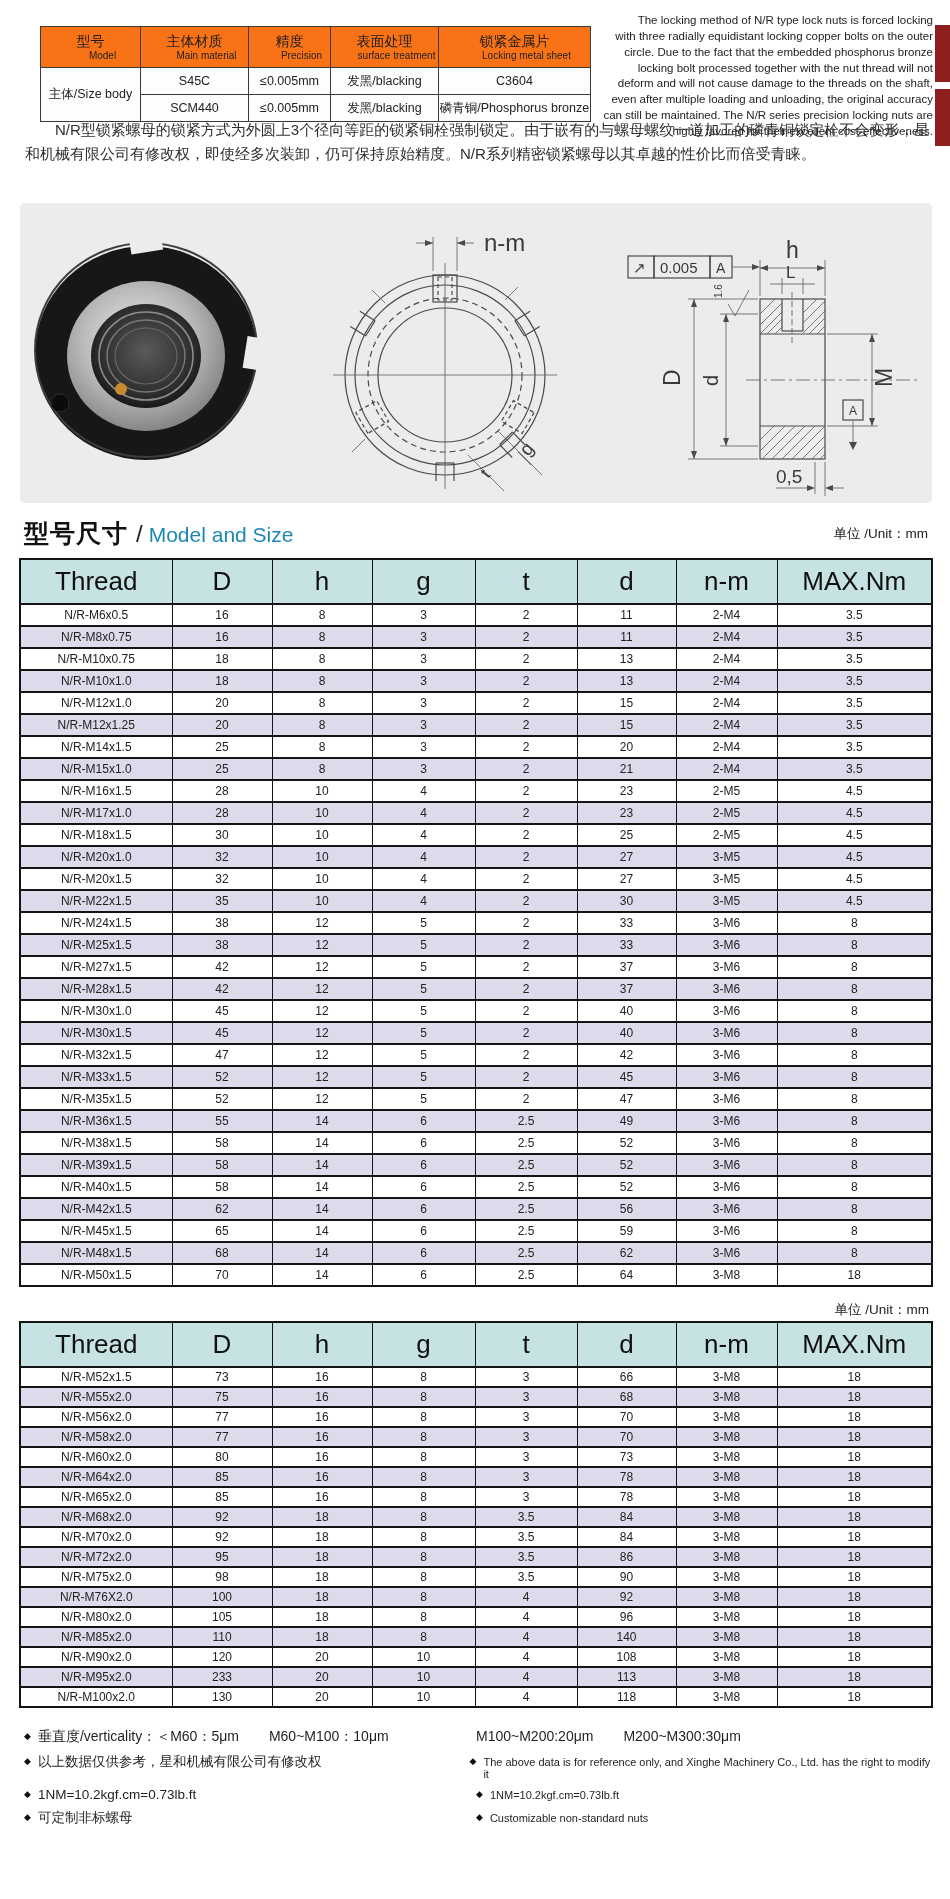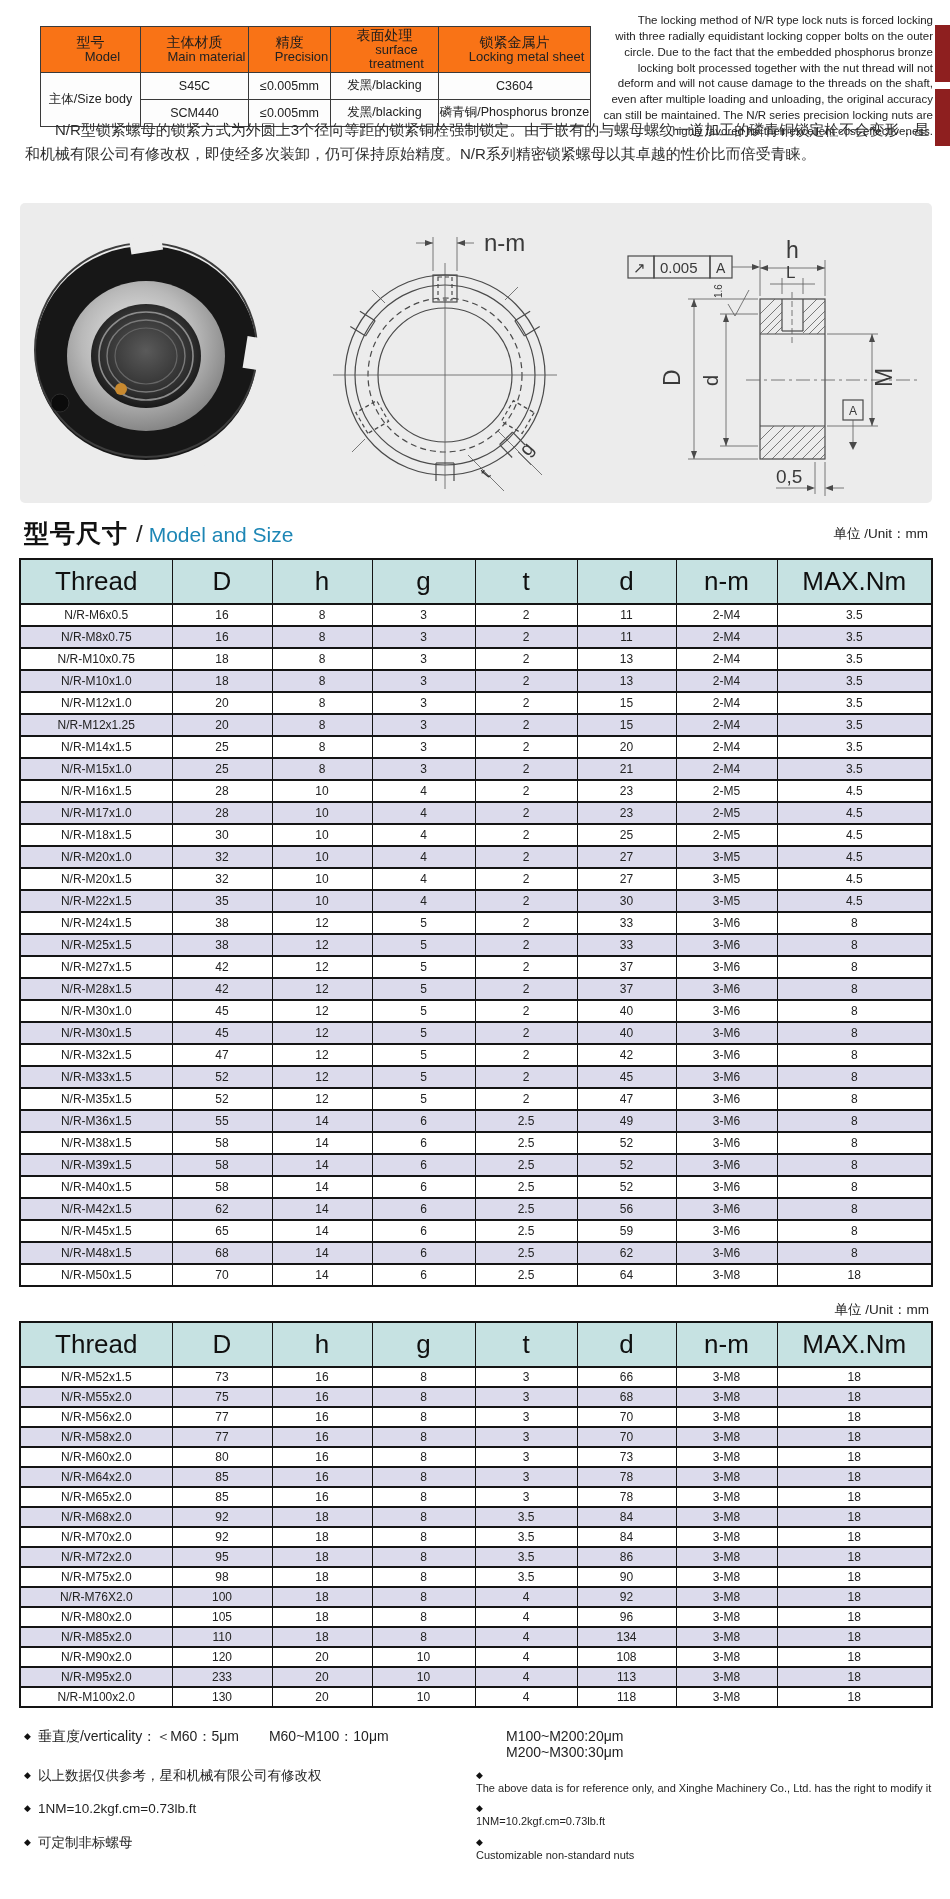--- a/index.html
+++ b/index.html
@@ -5,21 +5,21 @@
   html,body{margin:0;padding:0;background:#fff;}
   body{width:950px;font-family:"Liberation Sans","DejaVu Sans",sans-serif;color:#1c1c1c;}
   .page{position:relative;width:950px;height:1899px;overflow:hidden;background:#fff;}
 
   
   .top-section{position:relative;height:503px;}
   .spec-table{position:absolute;left:40px;top:26px;width:550px;border-collapse:collapse;table-layout:fixed;}
   .spec-table th,.spec-table td{border:1px solid #3a3a3a;text-align:center;padding:0;}
   .spec-table th{background:#f97316;height:40px;font-weight:400;}
   .spec-table th .zh{font-size:14px;line-height:1.15;}
-  .spec-table th .en{font-size:13px;line-height:1.1;color:#222;padding-left:24px;}
+  .spec-table th .en{font-size:10px;line-height:1.1;color:#222;padding-left:24px;}
   .spec-table td{height:26px;font-size:12.5px;color:#222;background:#fdfdfd;}
 
   .intro-en{position:absolute;left:599px;top:13px;width:334px;font-size:11.5px;line-height:1.38;color:#232323;text-align:right;text-indent:2.4em;}
   .red-tabs{position:absolute;right:0;top:25px;display:flex;flex-direction:column;gap:7px;}
   .red-tab{width:15px;height:57px;background:#8e1f1f;}
 
   .intro-zh{position:absolute;left:25px;top:118px;width:908px;font-size:15px;line-height:1.6;color:#2e2e2e;text-indent:2em;}
 
   .image-panel{position:absolute;left:20px;top:203px;width:912px;height:300px;background:#ececec;border-radius:5px;display:flex;align-items:center;justify-content:space-between;padding:0 6px;box-sizing:border-box;}
   .image-panel svg{display:block;}
@@ -40,21 +40,21 @@
   .size-table th{background:#c6e2e2;border:1px solid #141414;border-bottom:2px solid #141414;height:41px;font-size:26px;font-weight:400;color:#101010;font-family:"Liberation Sans",sans-serif;}
   .size-table td{border:1px solid #141414;border-top:2px solid #141414;text-align:center;font-size:12px;color:#222;background:#fff;padding:0;}
   .size-table tbody tr:nth-child(even) td{background:#dcdbec;}
   .t1 td{height:20px;}
   .t2 td{height:18px;}
 
   
   .notes{margin:20px 0 0 24px;width:908px;}
   .note-row{display:flex;align-items:baseline;margin:7px 0;}
   .note-left{width:452px;display:flex;align-items:baseline;}
-  .note-right{display:flex;align-items:baseline;flex-direction:column;}
+  .note-right{display:flex;align-items:baseline;}
   .bullet{font-size:9px;margin-right:7px;position:relative;top:-2px;color:#111;}
   .n-zh{font-size:13.5px;color:#1f1f1f;}
   .n-en{font-size:11px;color:#1f1f1f;}
   .vseg{font-size:14px;color:#1f1f1f;}
   .vgap{margin-left:30px;}
 </style>
 </head>
 <body>
 
 <div class="page">
@@ -787,21 +787,21 @@
           <td>96</td>
           <td>3-M8</td>
           <td>18</td>
         </tr>
         <tr>
           <td>N/R-M85x2.0</td>
           <td>110</td>
           <td>18</td>
           <td>8</td>
           <td>4</td>
-          <td>134</td>
+          <td>140</td>
           <td>3-M8</td>
           <td>18</td>
         </tr>
         <tr>
           <td>N/R-M90x2.0</td>
           <td>120</td>
           <td>20</td>
           <td>10</td>
           <td>4</td>
           <td>108</td>

